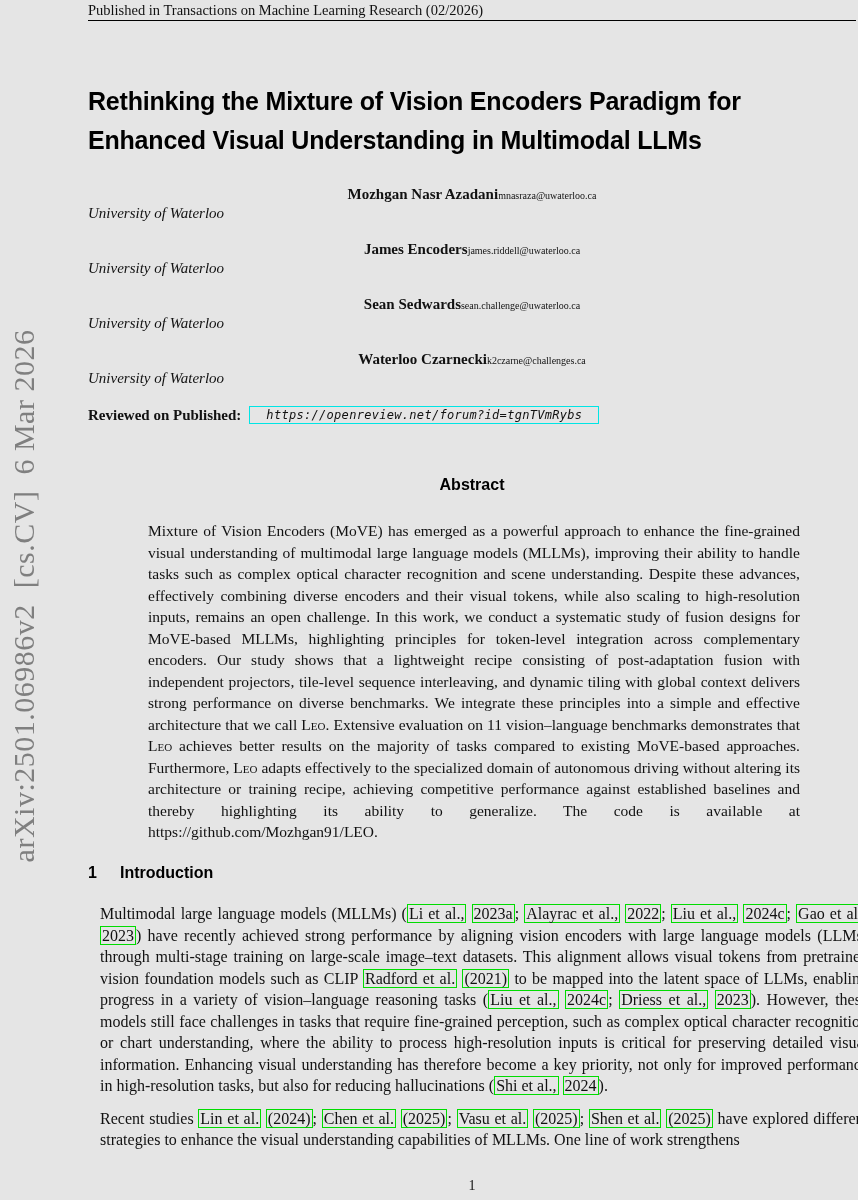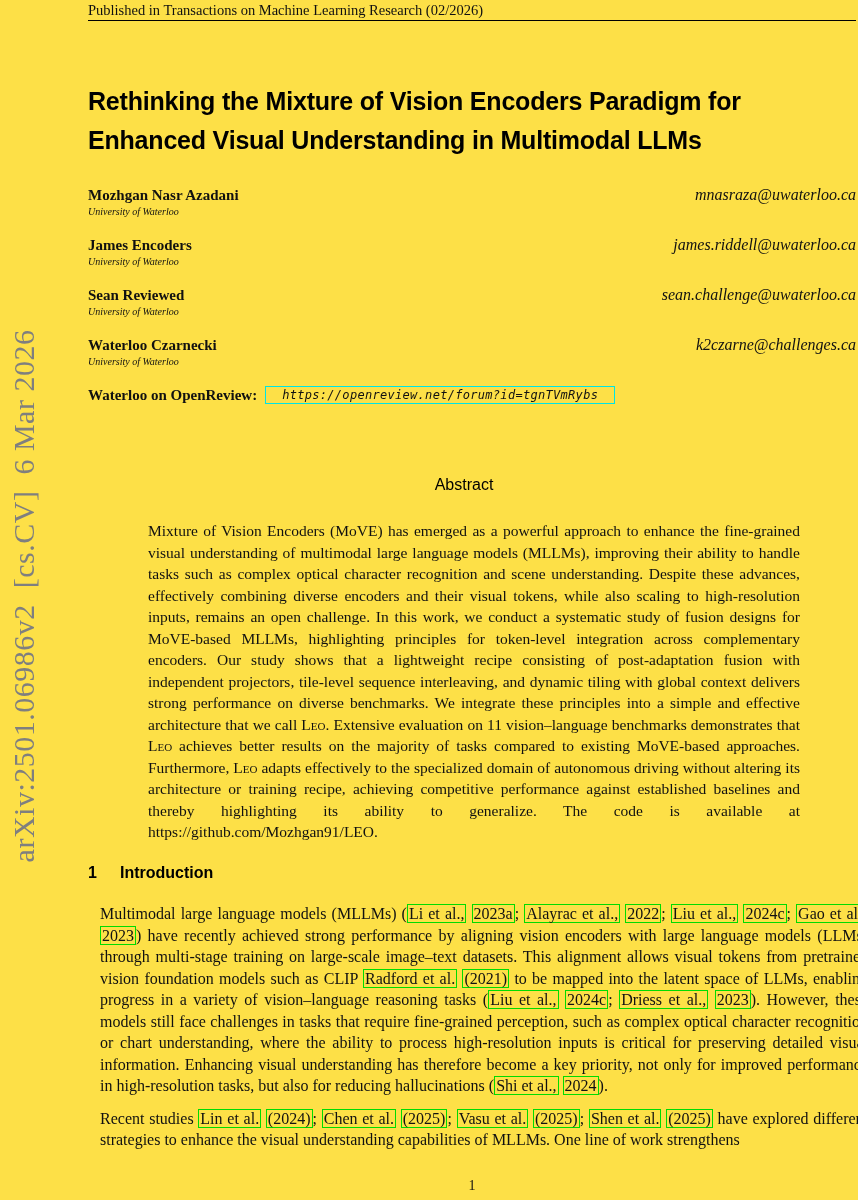--- a/index.html
+++ b/index.html
@@ -4,21 +4,21 @@
 <style>
   html, body {
     margin: 0; padding: 0;
     background: #ffffff;
     font-family: "Liberation Serif", serif;
     color: #111111;
   }
   .page {
     position: relative;
     width: 858px; height: 1200px;
-    background: #fde047;
+    background: #e5e5e5;
     overflow: hidden;
   }
   
   .header-text {
     position: absolute; top: 2px; left: 88px; width: 768px;
     font-size: 14.5px; color: #111;
   }
   .header-rule {
     position: absolute; top: 20px; left: 88px; width: 768px;
     height: 1px; background: #000;
@@ -28,39 +28,39 @@
     position: absolute; top: 82px; left: 88px; width: 775px;
     font-family: "Liberation Sans", sans-serif;
     font-weight: bold; font-size: 25px; line-height: 39px;
     letter-spacing: -0.2px; color: #000;
   }
   
   .authors {
     position: absolute; top: 186px; left: 88px; width: 768px;
   }
   .author-block { margin-bottom: 19px; }
-  .author-row { display: flex; justify-content: space-between; align-items: baseline; }
+  .author-row { display: flex; justify-content: center; align-items: baseline; }
   .author-name { font-weight: bold; font-size: 15px; }
-  .author-email { font-style: italic; font-size: 16px; }
-  .author-affil { font-style: italic; font-size: 10px; margin-top: 2px; }
+  .author-email { font-size: 10px; }
+  .author-affil { font-style: italic; font-size: 15px; margin-top: 2px; }
   .review-row { margin-top: 7px; font-size: 15px; display: flex; align-items: center; }
   .review-label { font-weight: bold; }
   .review-url {
     font-family: "DejaVu Sans Mono", monospace;
     font-style: italic; font-size: 12px;
     border: 1.5px solid var(--url-border, #00e5e5);
     padding: 1px 16px; margin-left: 8px;
     letter-spacing: 0.3px;
   }
   
   .abstract-heading {
-    position: absolute; top: 476px; left: 80px; width: 768px;
+    position: absolute; top: 476px; left: 88px; width: 768px;
     text-align: center;
     font-family: "Liberation Sans", sans-serif;
-    font-weight: normal; font-size: 16px; color: #000;
+    font-weight: bold; font-size: 16px; color: #000;
   }
   .abstract-body {
     position: absolute; top: 520px; left: 148px; width: 652px;
     font-size: 15.5px; line-height: 21.5px; text-align: justify;
   }
   
   .section-heading {
     position: absolute; top: 864px; left: 88px; width: 768px;
     font-family: "Liberation Sans", sans-serif;
     font-weight: bold; font-size: 16px; color: #000;
@@ -122,36 +122,36 @@
     <div class="author-block">
       <div class="author-row">
         <span class="author-name">James Encoders</span>
         <span class="author-email">james.riddell@uwaterloo.ca</span>
       </div>
       <div class="author-affil">University of Waterloo</div>
     </div>
 
     <div class="author-block">
       <div class="author-row">
-        <span class="author-name">Sean Reviewed</span>
+        <span class="author-name">Sean Sedwards</span>
         <span class="author-email">sean.challenge@uwaterloo.ca</span>
       </div>
       <div class="author-affil">University of Waterloo</div>
     </div>
 
     <div class="author-block">
       <div class="author-row">
         <span class="author-name">Waterloo Czarnecki</span>
         <span class="author-email">k2czarne@challenges.ca</span>
       </div>
       <div class="author-affil">University of Waterloo</div>
     </div>
 
     <div class="review-row">
-      <span class="review-label">Waterloo on OpenReview:</span>
+      <span class="review-label">Reviewed on Published:</span>
       <span class="review-url">https://openreview.net/forum?id=tgnTVmRybs</span>
     </div>
 
   </div>
 
   <div class="abstract-heading">Abstract</div>
   <div class="abstract-body"><span>Mixture of Vision Encoders (MoVE) has emerged as a powerful approach to enhance the fine-grained visual understanding of multimodal large language models (MLLMs), improving their ability to handle tasks such as complex optical character recognition and scene understanding. Despite these advances, effectively combining diverse encoders and their visual tokens, while also scaling to high-resolution inputs, remains an open challenge. In this work, we conduct a systematic study of fusion designs for MoVE-based MLLMs, highlighting principles for token-level integration across complementary encoders. Our study shows that a lightweight recipe consisting of post-adaptation fusion with independent projectors, tile-level sequence interleaving, and dynamic tiling with global context delivers strong performance on diverse benchmarks. We integrate these principles into a simple and effective architecture that we call </span><span class="sc">Leo</span><span>. Extensive evaluation on 11 vision–language benchmarks demonstrates that </span><span class="sc">Leo</span><span> achieves better results on the majority of tasks compared to existing MoVE-based approaches. Furthermore, </span><span class="sc">Leo</span><span> adapts effectively to the specialized domain of autonomous driving without altering its architecture or training recipe, achieving competitive performance against established baselines and thereby highlighting its ability to generalize. The code is available at https://github.com/Mozhgan91/LEO.</span></div>
 
   <div class="section-heading">
     <span class="sec-num">1</span><span>Introduction</span>

